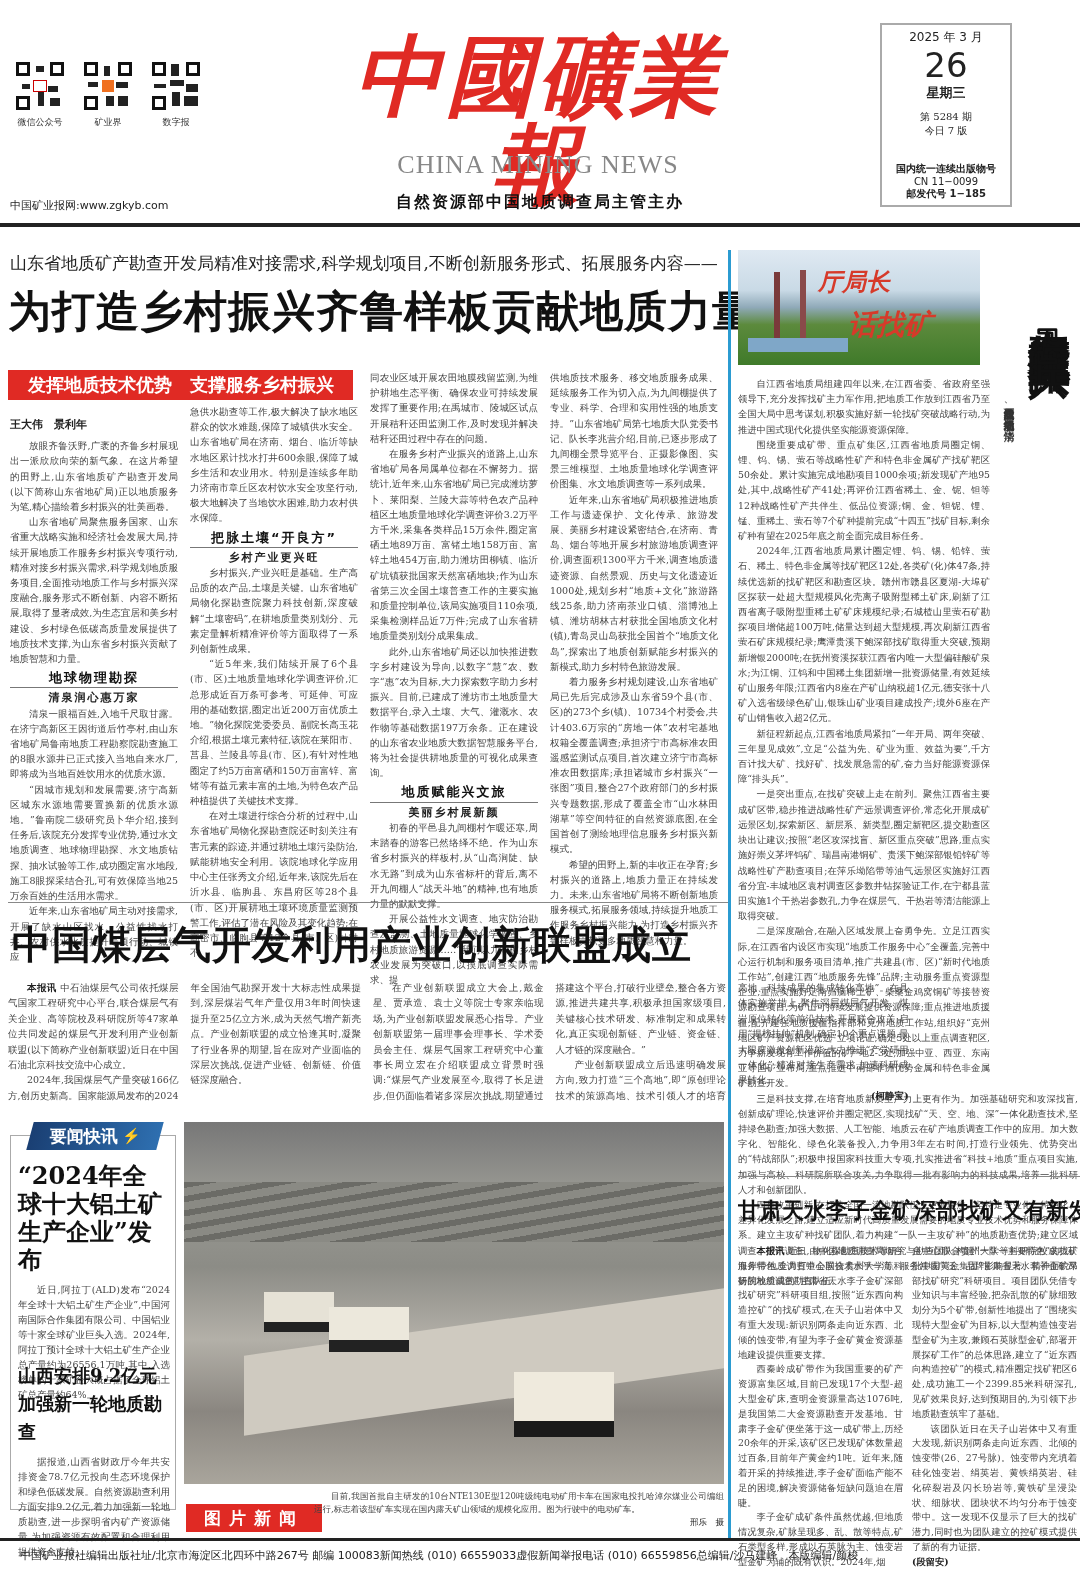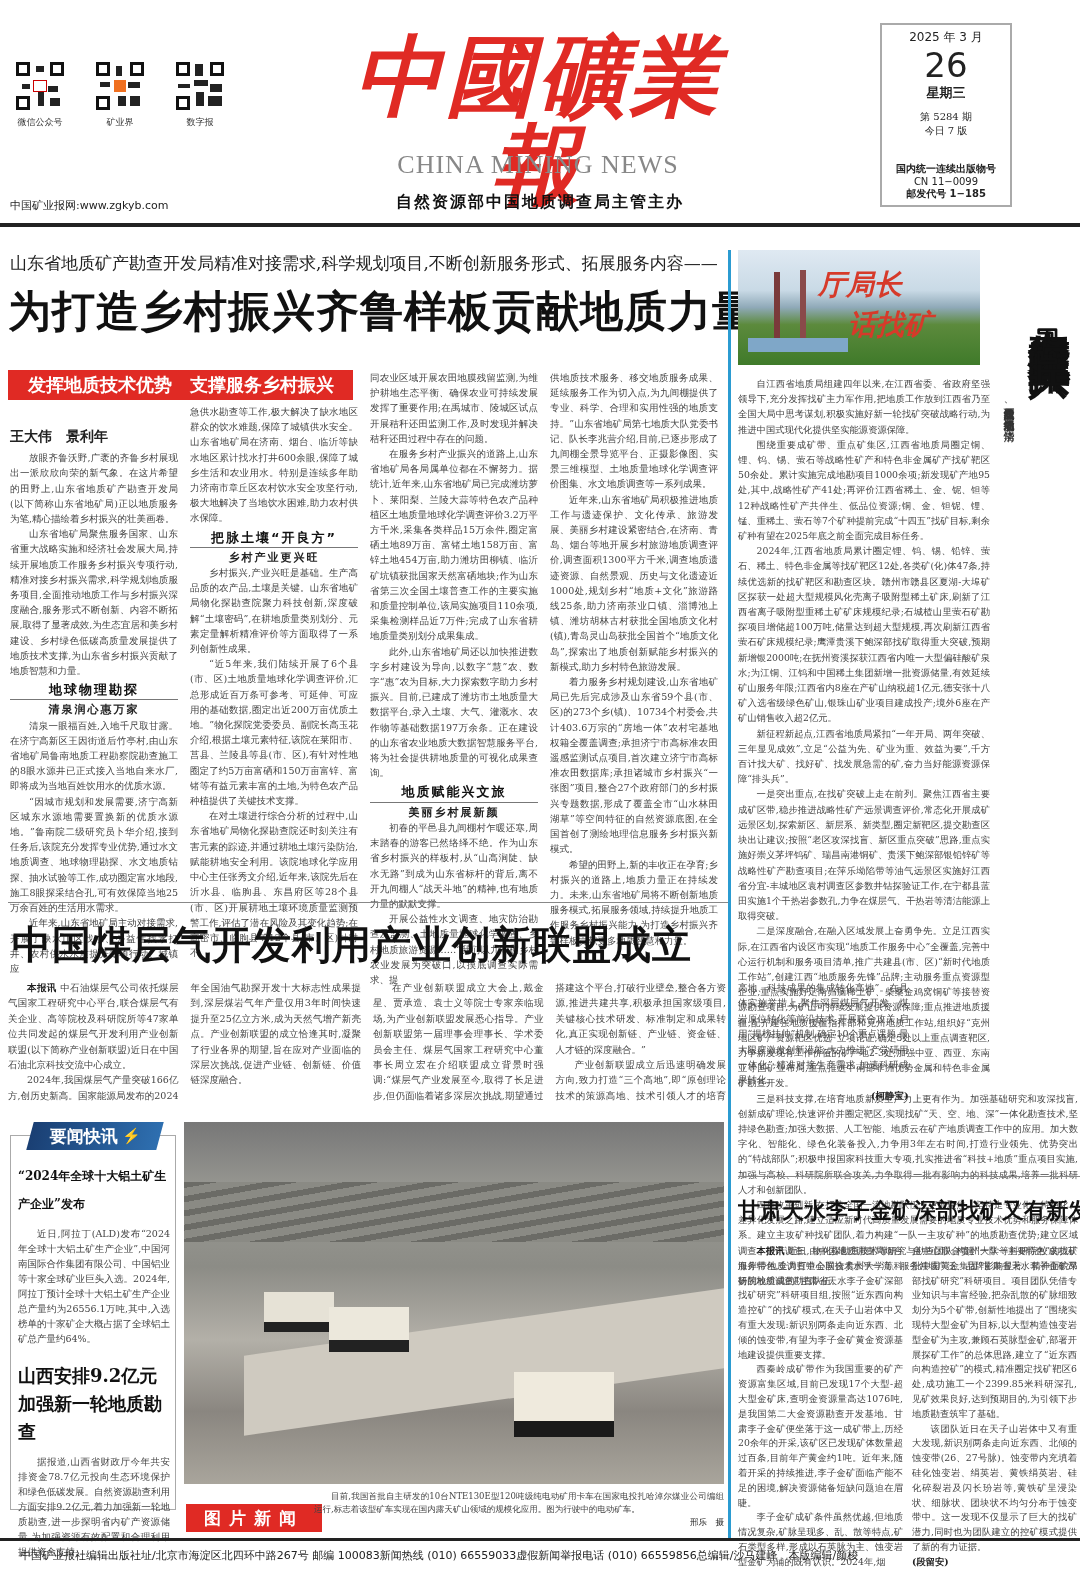--- a/index.html
+++ b/index.html
@@ -18,21 +18,21 @@
 .col{position:absolute;font-size:9.5px;line-height:15.2px;color:#444;text-align:justify}
 .col p{text-indent:2em}
 .subh{font-family:"DejaVu Sans",sans-serif;font-weight:bold;text-align:center;color:#111;font-size:15px;letter-spacing:2px}
 .subh2{font-family:"DejaVu Sans",sans-serif;font-weight:bold;text-align:center;color:#222;font-size:12.5px;letter-spacing:2px;border-top:1.5px solid #777;padding-top:2px;margin-top:2px}
 .vline{position:absolute;width:3px;background:#2b9bd1}
 .foot{position:absolute;top:1548px;left:0;width:1080px;display:flex;padding:0 20px;font-family:"DejaVu Sans",sans-serif;font-size:11px;color:#222}
 </style>
 </head>
 <body>
 
-<div class="abs" style="left:10px;top:62px;display:flex;gap:20px">
+<div class="abs" style="left:10px;top:62px;display:flex;gap:8px">
   <div class="qrbox">
     <div class="qrimg">
       <div class="c" style="left:0;top:0"></div>
         <div class="c" style="right:0;top:0"></div>
         <div class="c" style="left:0;bottom:0"></div>
       <div class="p" style="left:20px;top:4px;width:8px;height:6px"></div>
         <div class="p" style="left:18px;top:18px;width:12px;height:4px"></div>
       <div class="p" style="left:6px;top:22px;width:8px;height:5px"></div>
         <div class="p" style="left:32px;top:24px;width:10px;height:6px"></div>
       <div class="p" style="left:22px;top:30px;width:6px;height:14px"></div>
@@ -87,21 +87,21 @@
   <div style="font-size:10px;font-weight:bold">邮发代号 1−185</div>
 </div>
 
 <div class="rule" style="top:223px;height:4px"></div>
 
 <div class="abs" style="left:10px;top:252px;width:710px;font-size:17px;color:#222;white-space:nowrap;overflow:hidden">山东省地质矿产勘查开发局精准对接需求,科学规划项目,不断创新服务形式、拓展服务内容——</div>
 <div class="abs" style="left:8px;top:283px;width:720px;font-family:'DejaVu Sans',sans-serif;font-weight:bold;font-size:43px;color:#111;letter-spacing:1px;white-space:nowrap">为打造乡村振兴齐鲁样板贡献地质力量</div>
 <div class="abs" style="left:8px;top:370px;width:345px;height:30px;background:#e02a24;color:#fff;font-weight:bold;font-size:18px;line-height:30px;padding-left:20px;white-space:pre">发挥地质技术优势　支撑服务乡村振兴</div>
 
 <div class="col" style="left:10px;top:408px;width:168px">
-  <div style="font-family:'DejaVu Sans',sans-serif;font-weight:bold;color:#222;font-size:14px;margin:21px 0 6px;white-space:pre">王大伟　景利年</div>
+  <div style="font-family:'DejaVu Sans',sans-serif;font-weight:bold;color:#222;font-size:11px;margin:9px 0 6px;white-space:pre">王大伟　景利年</div>
   <p>放眼齐鲁沃野,广袤的齐鲁乡村展现出一派欣欣向荣的新气象。在这片希望的田野上,山东省地质矿产勘查开发局(以下简称山东省地矿局)正以地质服务为笔,精心描绘着乡村振兴的壮美画卷。</p>
   <p>山东省地矿局聚焦服务国家、山东省重大战略实施和经济社会发展大局,持续开展地质工作服务乡村振兴专项行动,精准对接乡村振兴需求,科学规划地质服务项目,全面推动地质工作与乡村振兴深度融合,服务形式不断创新、内容不断拓展,取得了显著成效,为生态宜居和美乡村建设、乡村绿色低碳高质量发展提供了地质技术支撑,为山东省乡村振兴贡献了地质智慧和力量。</p>
   <div class="subh" style="margin-top:4px;font-size:13px">地球物理勘探</div>
   <div class="subh2" style="font-size:11px">清泉润心惠万家</div>
   <p>清泉一眼福百姓,入地千尺取甘露。在济宁高新区王因街道后竹亭村,由山东省地矿局鲁南地质工程勘察院勘查施工的8眼水源井已正式接入当地自来水厂,即将成为当地百姓饮用水的优质水源。</p>
   <p>“因城市规划和发展需要,济宁高新区城东水源地需要置换新的优质水源地。”鲁南院二级研究员卜华介绍,接到任务后,该院充分发挥专业优势,通过水文地质调查、地球物理勘探、水文地质钻探、抽水试验等工作,成功圈定富水地段,施工8眼探采结合孔,可有效保障当地25万余百姓的生活用水需求。</p>
   <p>近年来,山东省地矿局主动对接需求,开展了缺水山区找水、公益性找水打井、农村供水水质提升专项行动、城镇应</p>
 </div>
 
 <div class="col" style="left:190px;top:404px;width:168px">
@@ -129,21 +129,21 @@
   <p>着力服务乡村规划建设,山东省地矿局已先后完成涉及山东省59个县(市、区)的273个乡(镇)、10734个村委会,共计403.6万宗的“房地一体”农村宅基地权籍全覆盖调查;承担济宁市高标准农田遥感监测试点项目,首次建立济宁市高标准农田数据库;承担诸城市乡村振兴“一张图”项目,整合27个政府部门的乡村振兴专题数据,形成了覆盖全市“山水林田湖草”等空间特征的自然资源底图,在全国首创了测绘地理信息服务乡村振兴新模式。</p>
   <p>希望的田野上,新的丰收正在孕育;乡村振兴的道路上,地质力量正在持续发力。未来,山东省地矿局将不断创新地质服务模式,拓展服务领域,持续提升地质工作服务乡村振兴能力,为打造乡村振兴齐鲁样板贡献更多地质智慧和力量。</p>
 </div>
 
 <div class="vline" style="left:728px;top:250px;height:650px"></div>
 
 <div class="abs" style="left:738px;top:250px;width:242px;height:115px;background:linear-gradient(180deg,#dfe9f2 0%,#c9dae6 35%,#8fa9b8 50%,#5c8a3c 65%,#3f7a2a 100%);overflow:hidden">
   <div class="abs" style="left:36px;top:22px;width:6px;height:70px;background:#7a3a3a"></div>
   <div class="abs" style="left:62px;top:20px;width:6px;height:72px;background:#8a4a4a"></div>
   <div class="abs" style="left:10px;top:88px;width:100px;height:14px;background:#7fa7c8"></div>
-  <div class="abs" style="left:80px;top:16px;font-size:28px;font-weight:bold;font-style:italic;color:#d63a2a">厅局长</div>
+  <div class="abs" style="left:80px;top:16px;font-size:24px;font-weight:bold;font-style:italic;color:#d63a2a">厅局长</div>
   <div class="abs" style="left:110px;top:56px;font-size:28px;font-weight:bold;font-style:italic;color:#d63a2a">话找矿</div>
 </div>
 
 <div class="col" style="left:738px;top:376px;width:252px;font-size:9.3px;line-height:15.2px">
   <p>自江西省地质局组建四年以来,在江西省委、省政府坚强领导下,充分发挥找矿主力军作用,把地质工作放到江西省乃至全国大局中思考谋划,积极实施好新一轮找矿突破战略行动,为推进中国式现代化提供坚实能源资源保障。</p>
   <p>围绕重要成矿带、重点矿集区,江西省地质局圈定铜、锂、钨、锡、萤石等战略性矿产和特色非金属矿产找矿靶区50余处。累计实施完成地勘项目1000余项;新发现矿产地95处,其中,战略性矿产41处;再评价江西省稀土、金、铌、钽等12种战略性矿产共伴生、低品位资源;铜、金、钽铌、锂、锰、重稀土、萤石等7个矿种提前完成“十四五”找矿目标,剩余矿种有望在2025年底之前全面完成目标任务。</p>
   <p>2024年,江西省地质局累计圈定锂、钨、锡、铅锌、萤石、稀土、特色非金属等找矿靶区12处,各类矿(化)体47条,持续优选新的找矿靶区和勘查区块。赣州市赣县区夏湖-大埠矿区探获一处超大型规模风化壳离子吸附型稀土矿床,刷新了江西省离子吸附型重稀土矿矿床规模纪录;石城楂山里萤石矿勘探项目增储超100万吨,储量达到超大型规模,再次刷新江西省萤石矿床规模纪录;鹰潭贵溪下鲍深部找矿取得重大突破,预期新增银2000吨;在抚州资溪探获江西省内唯一大型偏硅酸矿泉水;为江铜、江钨和中国稀土集团新增一批资源储量,有效延续矿山服务年限;江西省内8座在产矿山纳税超1亿元,德安张十八矿入选省级绿色矿山,银珠山矿业项目建成投产;境外6座在产矿山销售收入超2亿元。</p>
   <p>新征程新起点,江西省地质局紧扣“一年开局、两年突破、三年显见成效”,立足“公益为先、矿业为重、效益为要”,千方百计找大矿、找好矿、找发展急需的矿,奋力当好能源资源保障“排头兵”。</p>
   <p>一是突出重点,在找矿突破上走在前列。聚焦江西省主要成矿区带,稳步推进战略性矿产远景调查评价,常态化开展成矿远景区划,探索新区、新层系、新类型,圈定新靶区,提交勘查区块出让建议;按照“老区攻深找盲、新区重点突破”思路,重点实施好崇义茅坪钨矿、瑞昌南港铜矿、贵溪下鲍深部银铅锌矿等战略性矿产勘查项目;在萍乐坳陷带等油气远景区实施好江西省分宜-丰城地区袁村调查区参数井钻探验证工作,在宁都县蓝田实施1个干热岩参数孔,力争在煤层气、干热岩等清洁能源上取得突破。</p>
   <p>二是深度融合,在融入区域发展上奋勇争先。立足江西实际,在江西省内设区市实现“地质工作服务中心”全覆盖,完善中心运行机制和服务项目清单,推广共建县(市、区)“新时代地质工作站”,创建江西“地质服务先锋”品牌;主动服务重点资源型企业,重点实施好定南岿脑稀土矿、柴桑金鸡窝铜矿等接替资源勘查项目,为矿山可持续发展提供资源保障;重点推进地质援疆,配齐建强地质援疆指挥部和克州地质工作站,组织好“克州地区矿产资源靶区优选”立项论证,确定5处以上重点调查靶区,力争新发现有工作价值的矿产地2-3处;加强中亚、西亚、东南亚等国矿业布局,重点推进中南部非洲优势金属和特色非金属矿勘查开发。</p>
@@ -164,21 +164,21 @@
   <p style="text-indent:2em">产业创新联盟成立后迅速明确发展方向,致力打造“三个高地”,即“原创理论技术的策源高地、技术引领人才的培育高地、科技成果的集成转化高地”。在具体实施举措上,聚焦深层煤层气开发、煤岩原位转化等前沿技术,开展联合攻关;启用“揭榜挂帅”机制,确定10个重点课题,最大限度激发创新潜能;大力推进“产学研用一体化”,精准对接生产需求,加速科研成果转化。</p>
   <p style="text-align:right;font-weight:bold;color:#222">(柯静宝)</p>
 </div>
 
 <div class="abs" style="left:10px;top:1135px;width:166px;height:375px;border:1px solid #aaa"></div>
 <div class="abs" style="left:30px;top:1122px;width:130px;height:28px;background:linear-gradient(90deg,#1a3f73,#2e6fb0);transform:skewX(-15deg);display:flex;align-items:center;justify-content:center">
   <span style="transform:skewX(15deg);color:#fff;font-family:'DejaVu Sans',sans-serif;font-weight:bold;font-size:17px">要闻快讯</span>
   <span style="transform:skewX(15deg);color:#fff;font-size:15px;margin-left:4px">⚡</span>
 </div>
 <div class="abs" style="left:18px;top:1162px;width:152px">
-  <div style="font-size:12px;font-weight:bold;color:#111;line-height:28px">“2024年全球十大铝土矿生产企业”发布</div>
+  <div style="font-size:24px;font-weight:bold;color:#111;line-height:28px">“2024年全球十大铝土矿生产企业”发布</div>
   <div style="font-size:9.5px;line-height:15px;color:#444;text-indent:2em;text-align:justify;margin-top:8px">近日,阿拉丁(ALD)发布“2024年全球十大铝土矿生产企业”,中国河南国际合作集团有限公司、中国铝业等十家全球矿业巨头入选。2024年,阿拉丁预计全球十大铝土矿生产企业总产量约为26556.1万吨,其中,入选榜单的十家矿企大概占据了全球铝土矿总产量约64%。</div>
 </div>
 <div class="abs" style="left:18px;top:1362px;width:152px">
   <div style="font-size:18px;font-weight:bold;color:#111;line-height:28px">山西安排9.2亿元加强新一轮地质勘查</div>
   <div style="font-size:9.5px;line-height:15px;color:#444;text-indent:2em;text-align:justify;margin-top:8px">据报道,山西省财政厅今年共安排资金78.7亿元投向生态环境保护和绿色低碳发展。自然资源勘查利用方面安排9.2亿元,着力加强新一轮地质勘查,进一步探明省内矿产资源储量,为加强资源有效配置和合理利用提供资金支持。</div>
 </div>
 
 <div class="abs" style="left:184px;top:1122px;width:540px;height:362px;background:linear-gradient(180deg,#777 0%,#9a9a94 20%,#8c8c86 40%,#b3b0a8 60%,#8a8680 80%,#a9a59c 100%);overflow:hidden">
   <div class="abs" style="left:0;top:60px;width:540px;height:60px;background:repeating-linear-gradient(170deg,#6b6b66 0 6px,#8a8a84 6px 14px)"></div>
   <div class="abs" style="left:60px;top:200px;width:480px;height:80px;background:#cfcac0;transform:skewY(-8deg)"></div>

